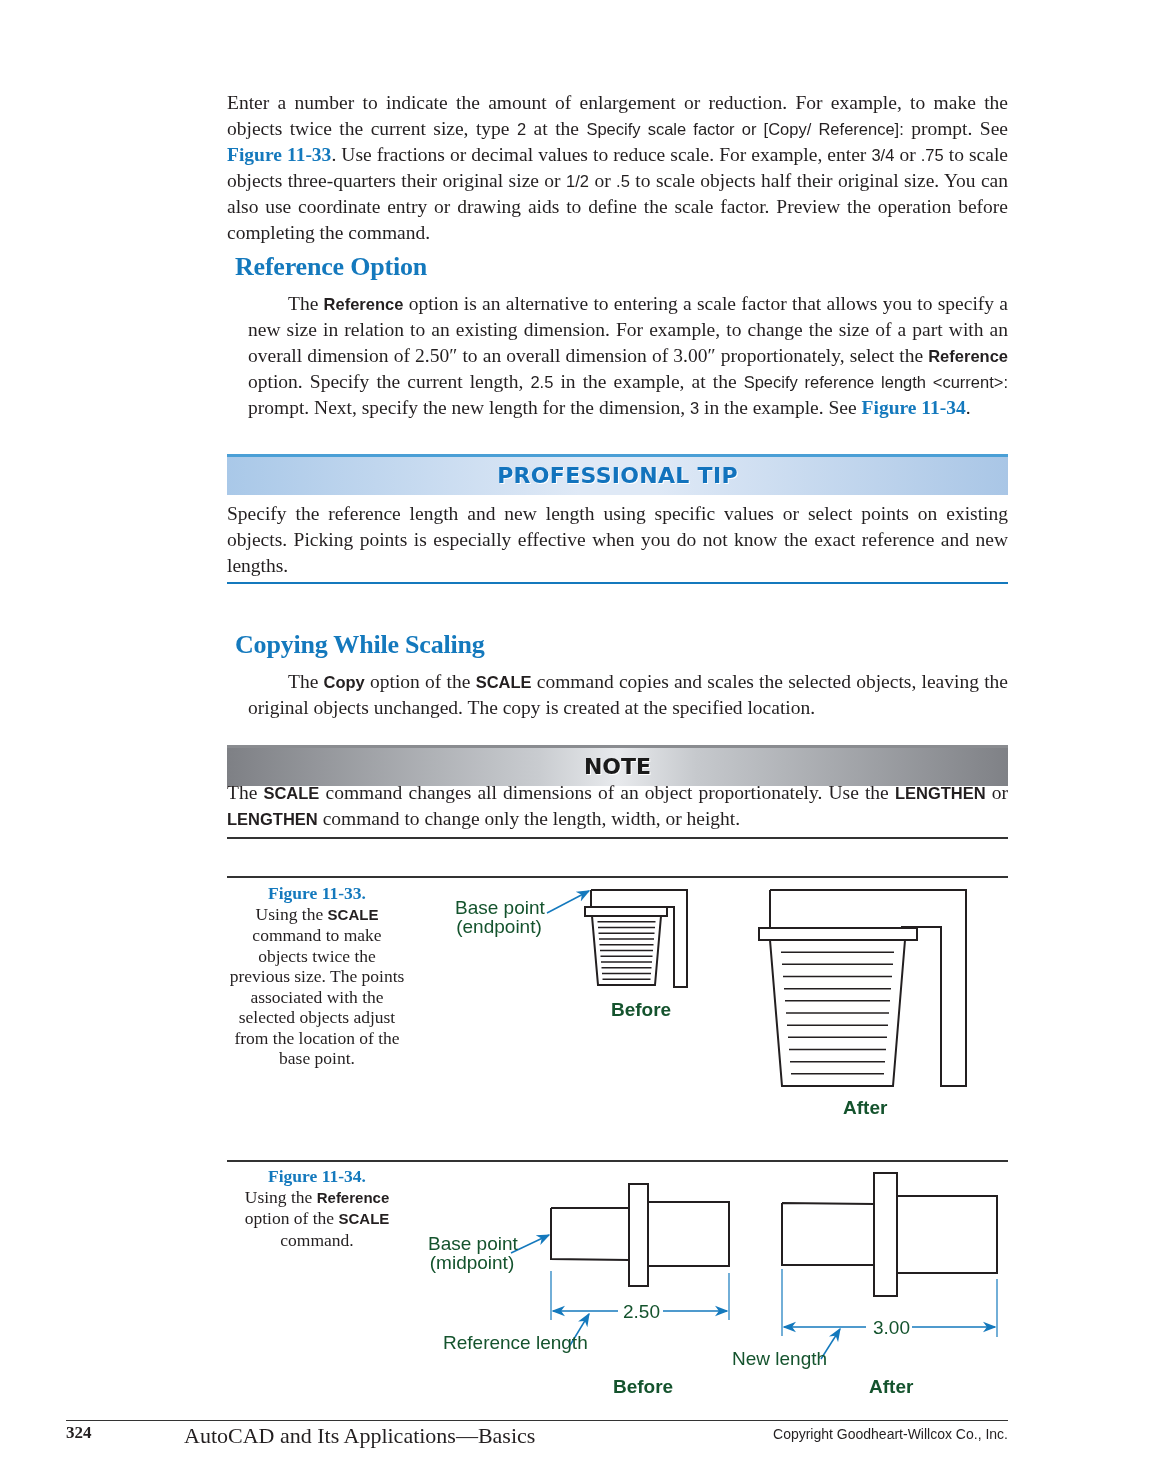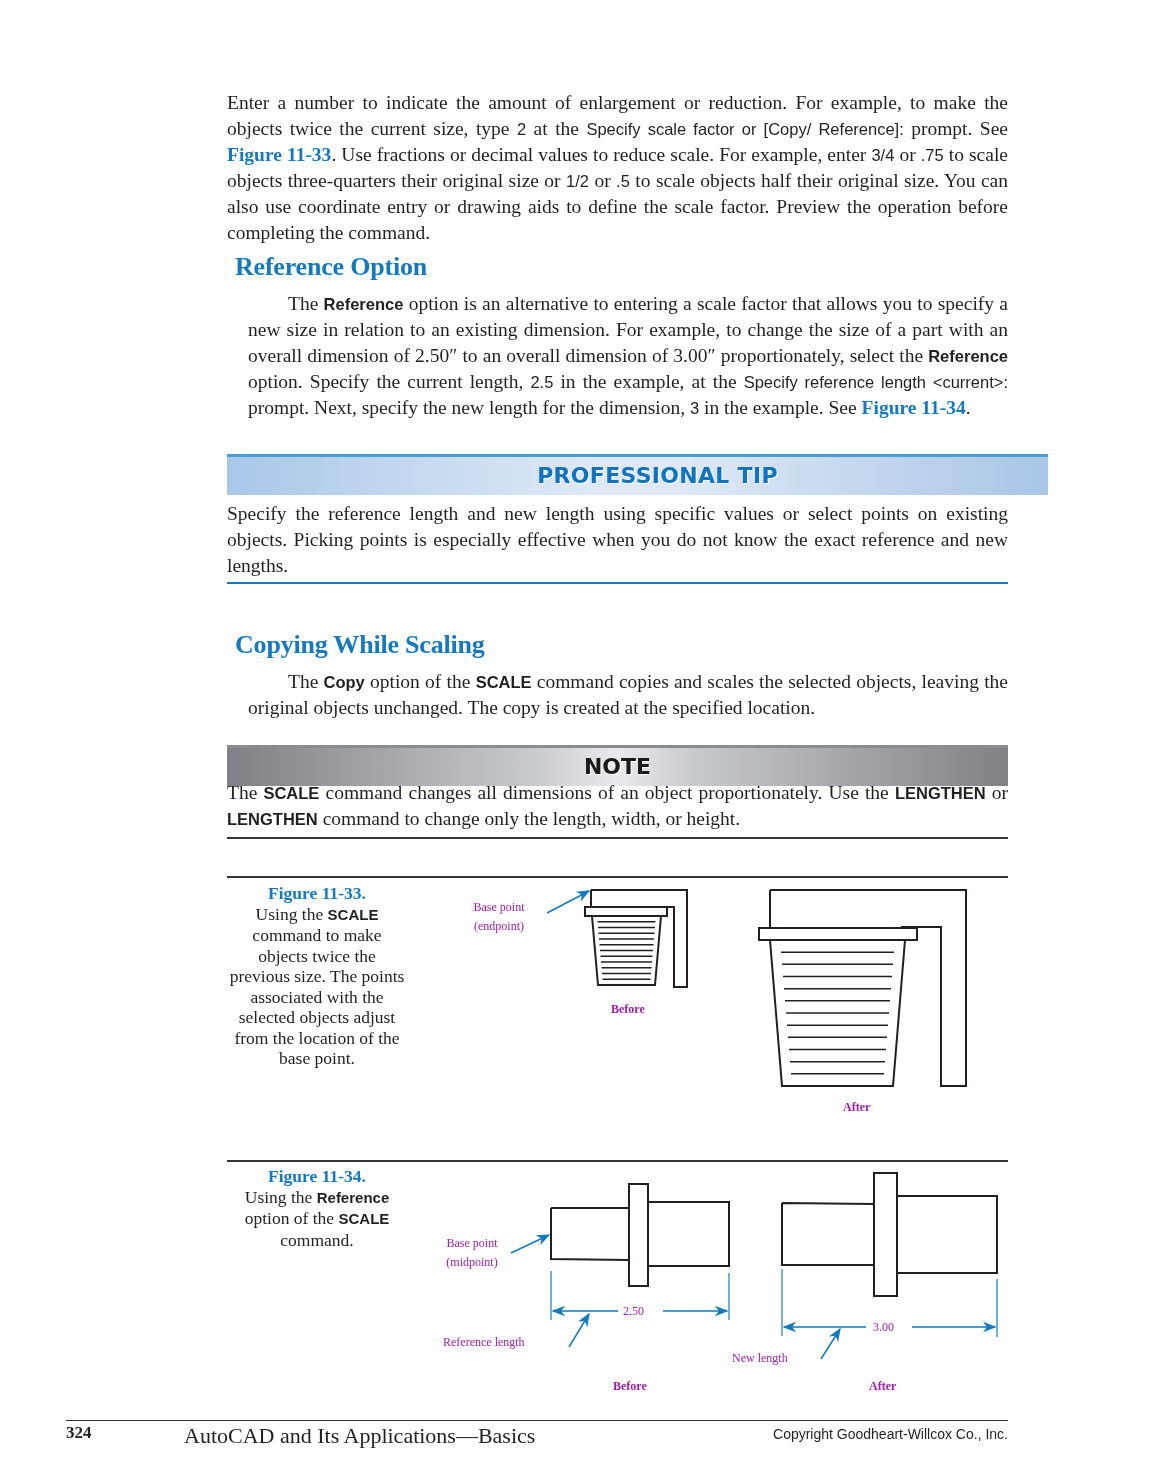--- a/index.html
+++ b/index.html
@@ -9,37 +9,37 @@
   .para { font-size: 19.5px; line-height: 26px; text-align: justify; margin: 0; }
   .para.indent { text-indent: 40px; margin-left: 21px; }
   .sans { font-family: "Liberation Sans", sans-serif; font-size: 16.5px; }
   .sansb { font-family: "Liberation Sans", sans-serif; font-weight: bold; font-size: 16.5px; }
   .xref { color: #1479bd; font-weight: bold; }
   h2.sec { font-family: "Liberation Serif", serif; color: #1479bd; font-weight: bold;
            font-size: 26px; margin: 8px; line-height: 32px; letter-spacing: -0.2px; }
   .tipbar { position: absolute; left: 227px; width: 781px; height: 38px;
             border-top: 3px solid #4a9fd6;
             background: linear-gradient(90deg, #a9c8e8 0%, #dfe9f6 45%, #dfe9f6 55%, #a9c6e6 100%);
-            text-align: center; padding-left: 40px; }
+            text-align: center; }
   .tipbar span { font-family: "DejaVu Sans", sans-serif; font-weight: bold; color: #1273bd;
                  font-size: 22px; line-height: 38px; letter-spacing: 0.3px;
                  text-shadow: 1px 1px 0 #ffffff; }
   .notebar { position: absolute; left: 227px; width: 781px; height: 38px;
              border-top: 3px solid #8a8c90;
              background: linear-gradient(90deg, #7e8085 0%, #c9ccd0 40%, #e8eaed 50%, #c6c9cd 60%, #7f8186 100%);
              text-align: center; margin-top: 12px; }
   .notebar span { font-family: "DejaVu Sans", sans-serif; font-weight: bold; color: #1a1a1a;
                   font-size: 22px; line-height: 38px; text-shadow: 1px 1px 0 #ffffff; }
   .rule { position: absolute; left: 227px; width: 781px; height: 0; }
   .rule.blue { border-top: 2px solid #1479bd; }
   .rule.dark { border-top: 2px solid #333333; }
   .cap { position: absolute; left: 227px; width: 180px; font-size: 17.5px; line-height: 20.5px; text-align: center; }
   .cap .ftitle { color: #1479bd; font-weight: bold; display: block; }
   .cap .sansb { font-size: 15px; }
-  .lbl { position: absolute; font-family: Liberation Serif, serif; color: #a21caf; font-size: 12px; line-height: 19px; white-space: nowrap; }
+  .lbl { position: absolute; font-family: Liberation Sans, sans-serif; color: #14532d; font-size: 19px; line-height: 19px; white-space: nowrap; }
   .lbl.c { text-align: center; }
   .lbl.b { font-weight: bold; }
   svg.fig { position: absolute; left: 0; top: 0; overflow: visible; }
   .footer { position: absolute; left: 66px; top: 1420px; width: 942px; border-top: 1px solid #333; }
   .footer .pn { position: absolute; left: 0; top: 2px; font-weight: bold; font-size: 17px; }
   .footer .bk { position: absolute; left: 82px; top: 2px; font-size: 22px; margin-left: 36px; }
   .footer .cr { position: absolute; right: 0; top: 5px; font-family: "Liberation Sans", sans-serif; font-size: 14px; }
 </style>
 </head>
 <body>

